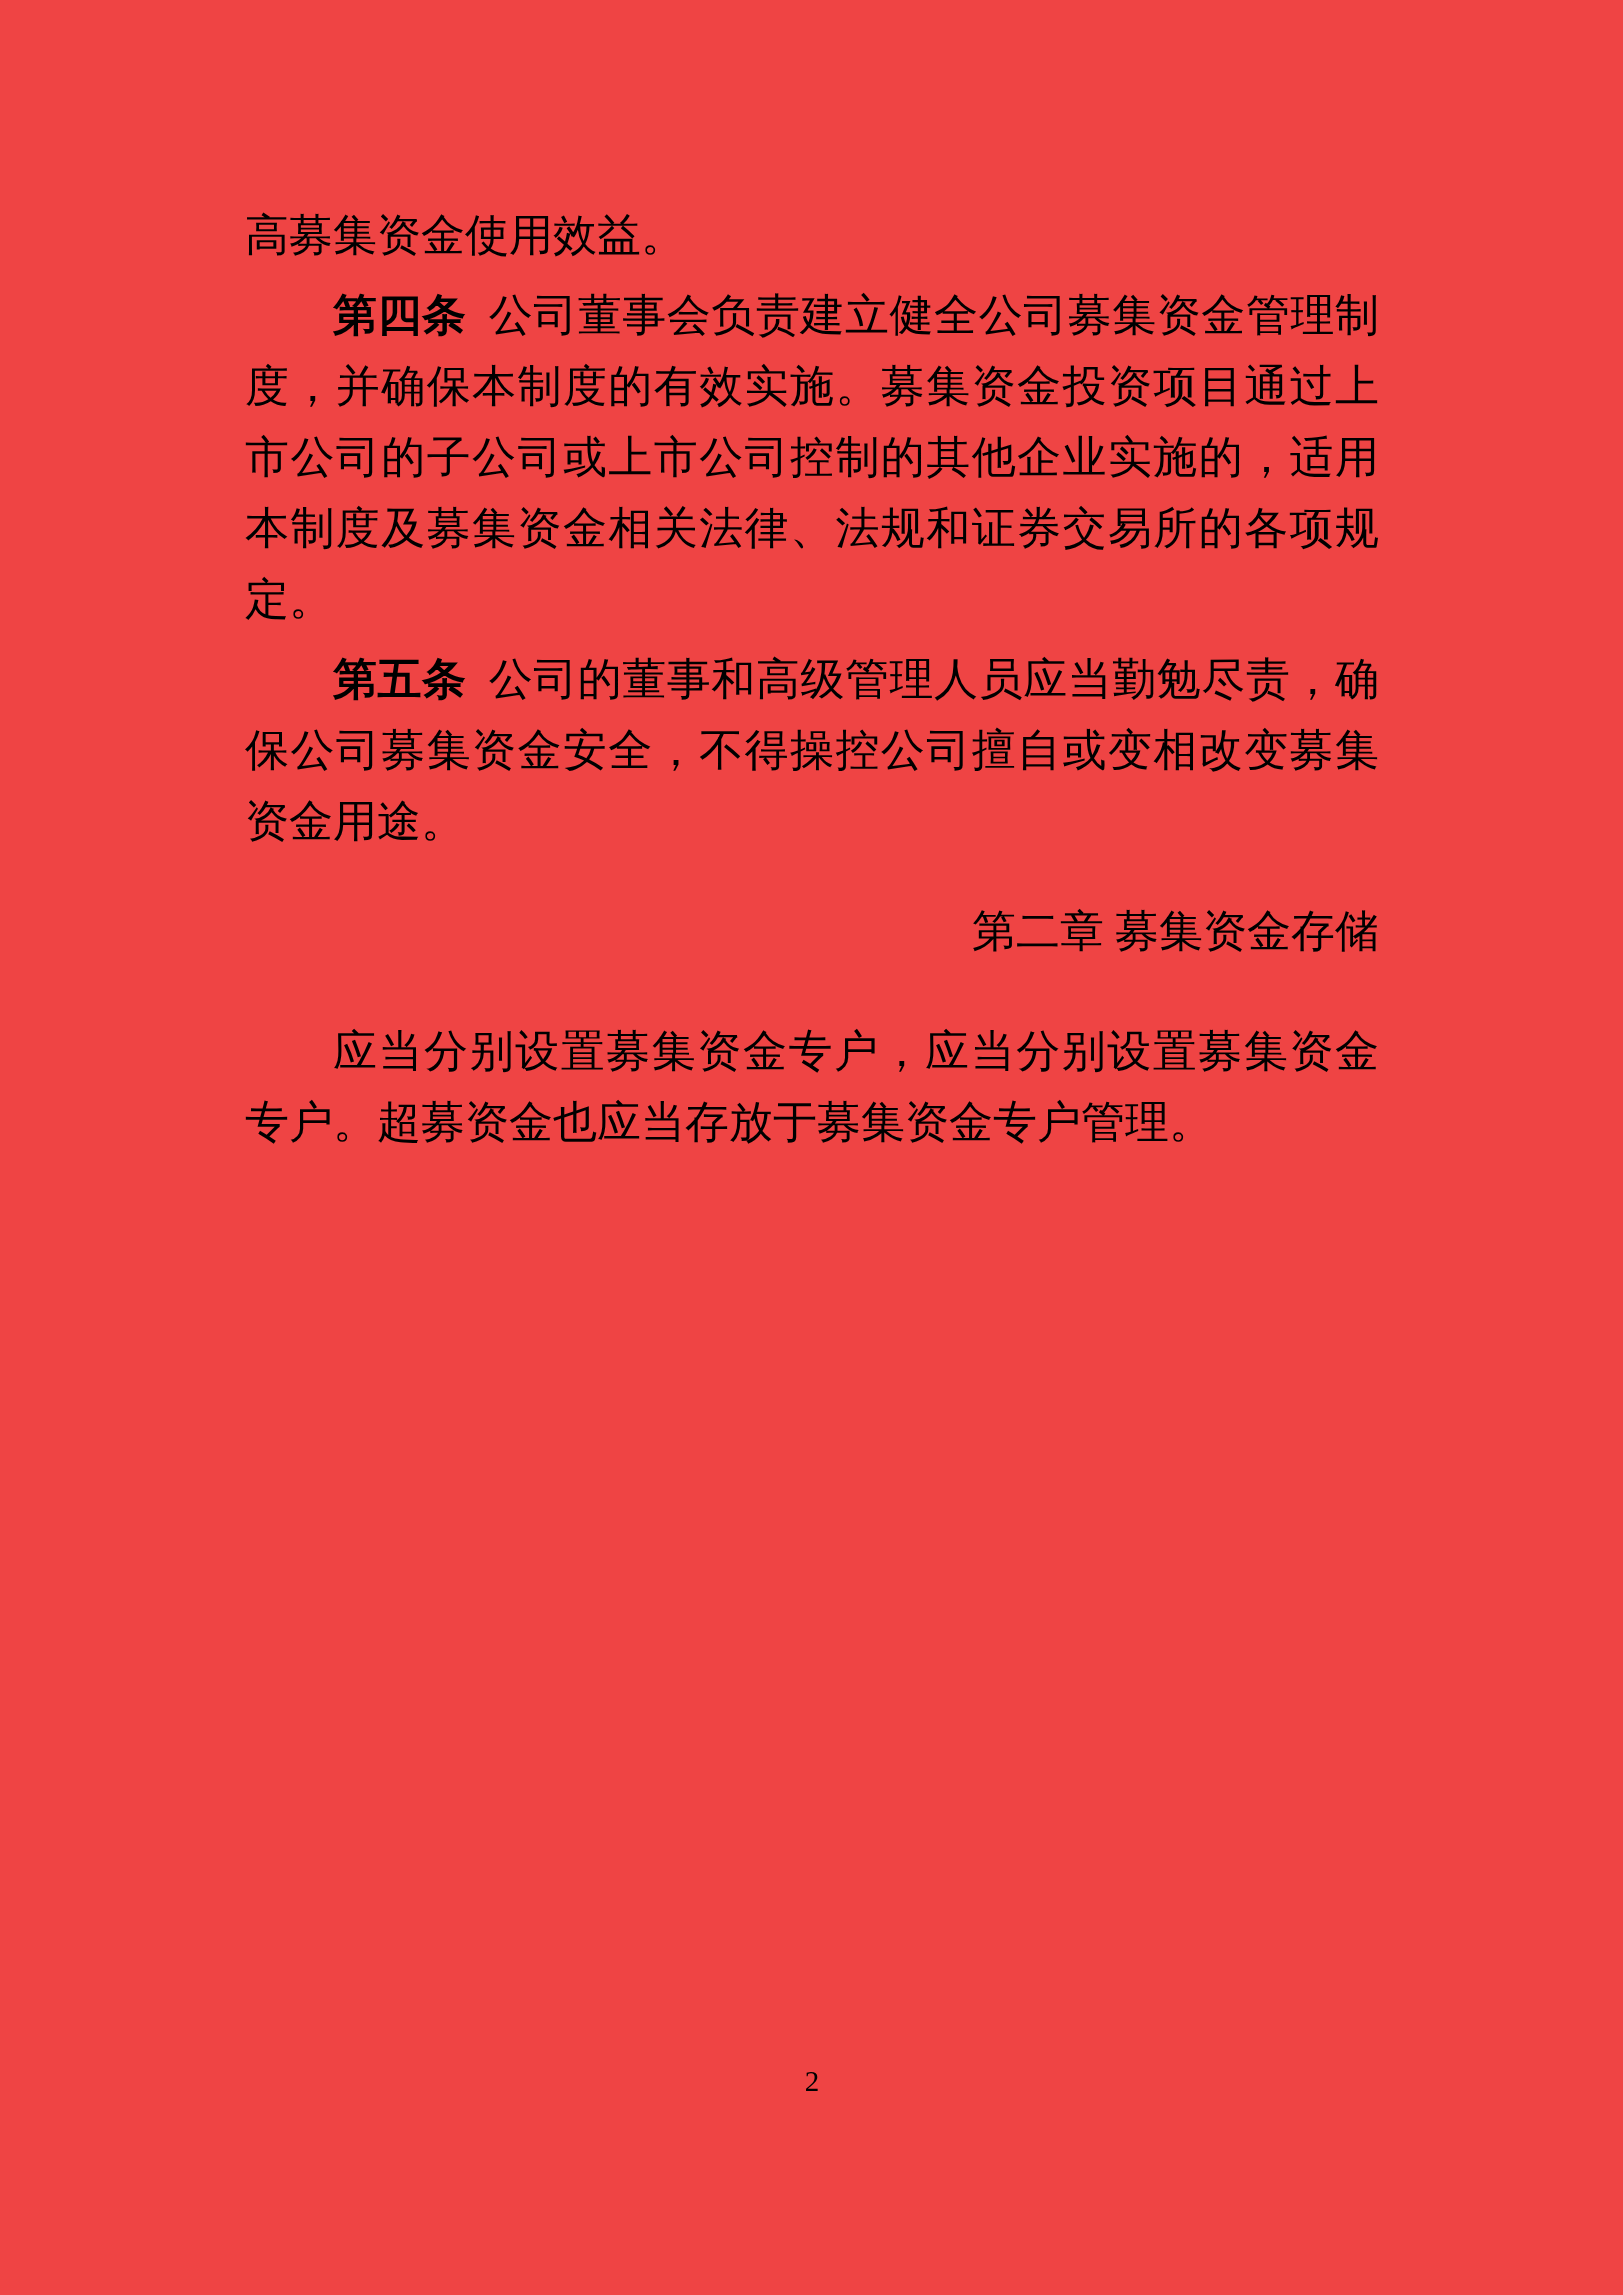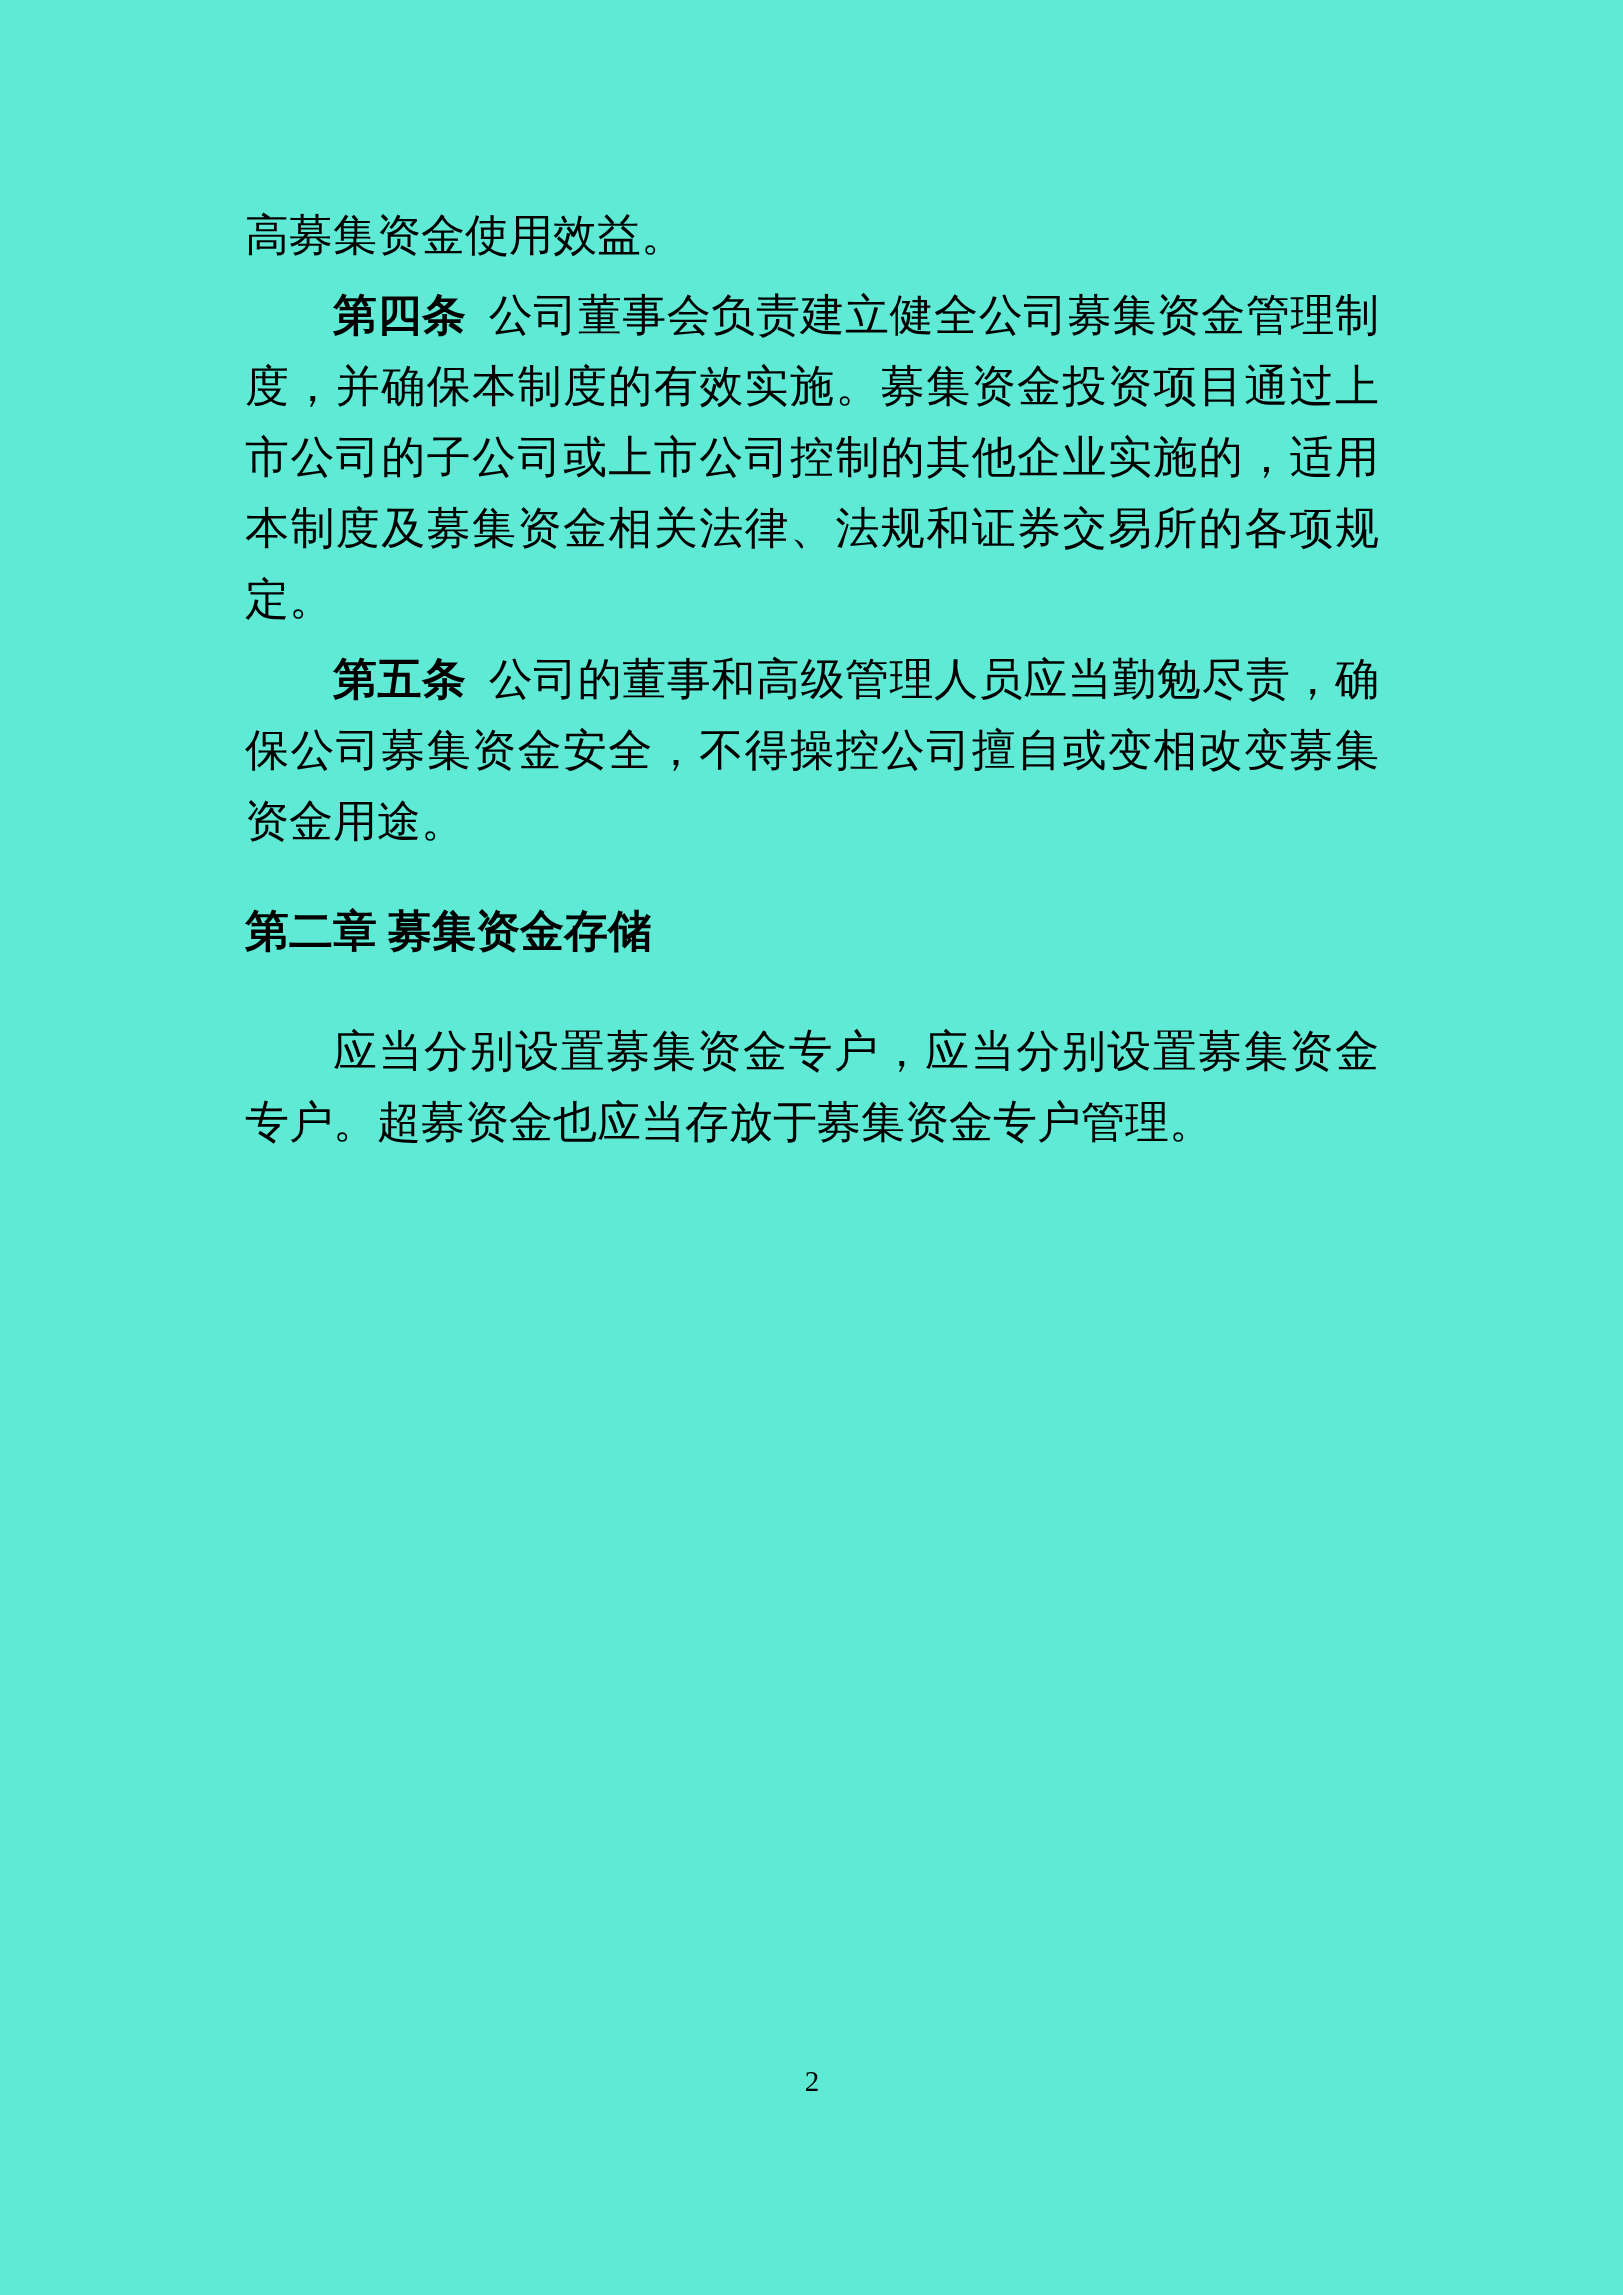--- a/index.html
+++ b/index.html
@@ -5,43 +5,43 @@
   html, body {
     margin: 0;
     padding: 0;
     background: #ffffff;
   }
   .page {
     position: relative;
     width: 1624px;
     height: 2295px;
     box-sizing: border-box;
-    background: #5eead4;
+    background: #ef4444;
     padding: 200px 245px 0 245px;
     font-family: "Liberation Serif", "DejaVu Serif", serif;
     font-size: 44px;
     line-height: 71px;
     color: #000000;
     overflow: hidden;
   }
   .para {
     margin: 0 0 9.2px 0;
     text-align: justify;
     text-justify: inter-ideograph;
   }
   .para.indent {
     text-indent: 2em;
   }
   .article-label {
     font-weight: bold;
     margin-right: 0.5em;
   }
   .chapter-heading {
-    font-weight: bold;
-    text-align: left;
+    font-weight: normal;
+    text-align: right;
     text-indent: 0;
     margin: 39px 0 49px 0;
     line-height: 71px;
   }
   .extra-space {
     margin-top: 19.6px;
   }
   .page-number {
     position: absolute;
     bottom: 196px;

